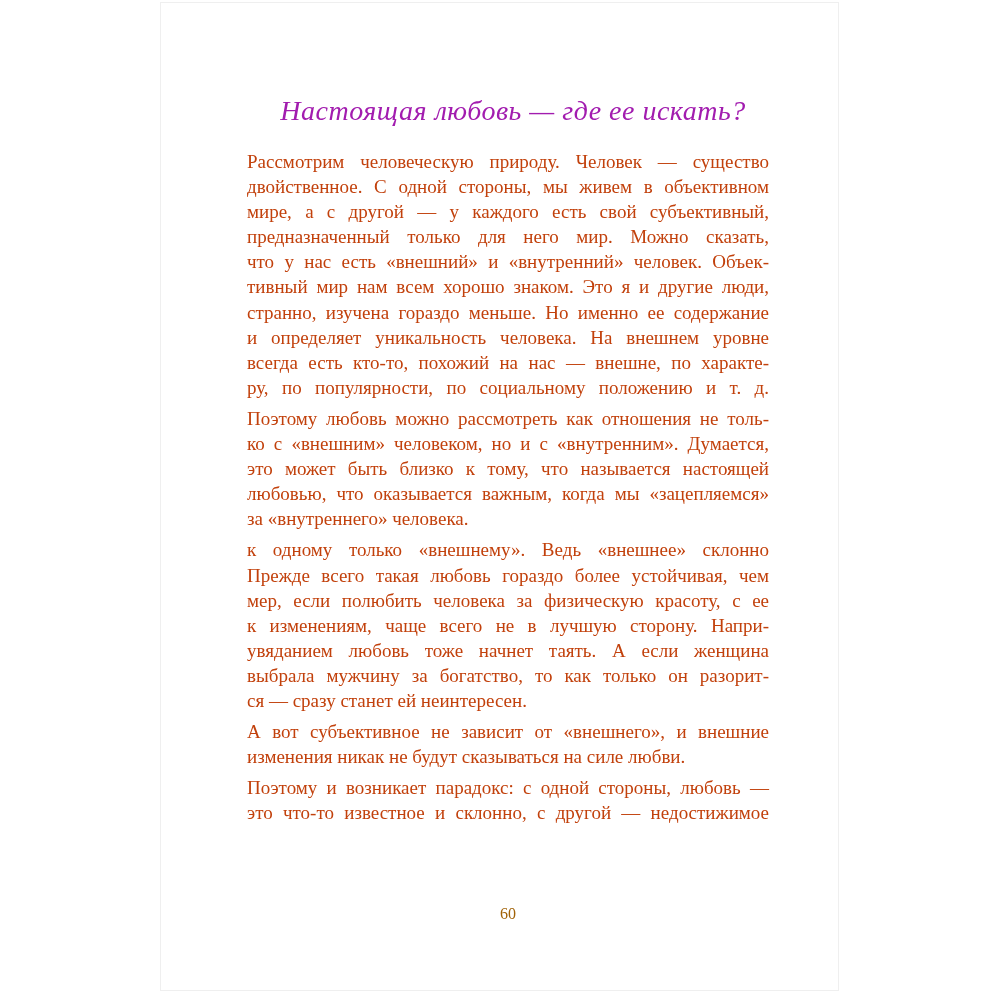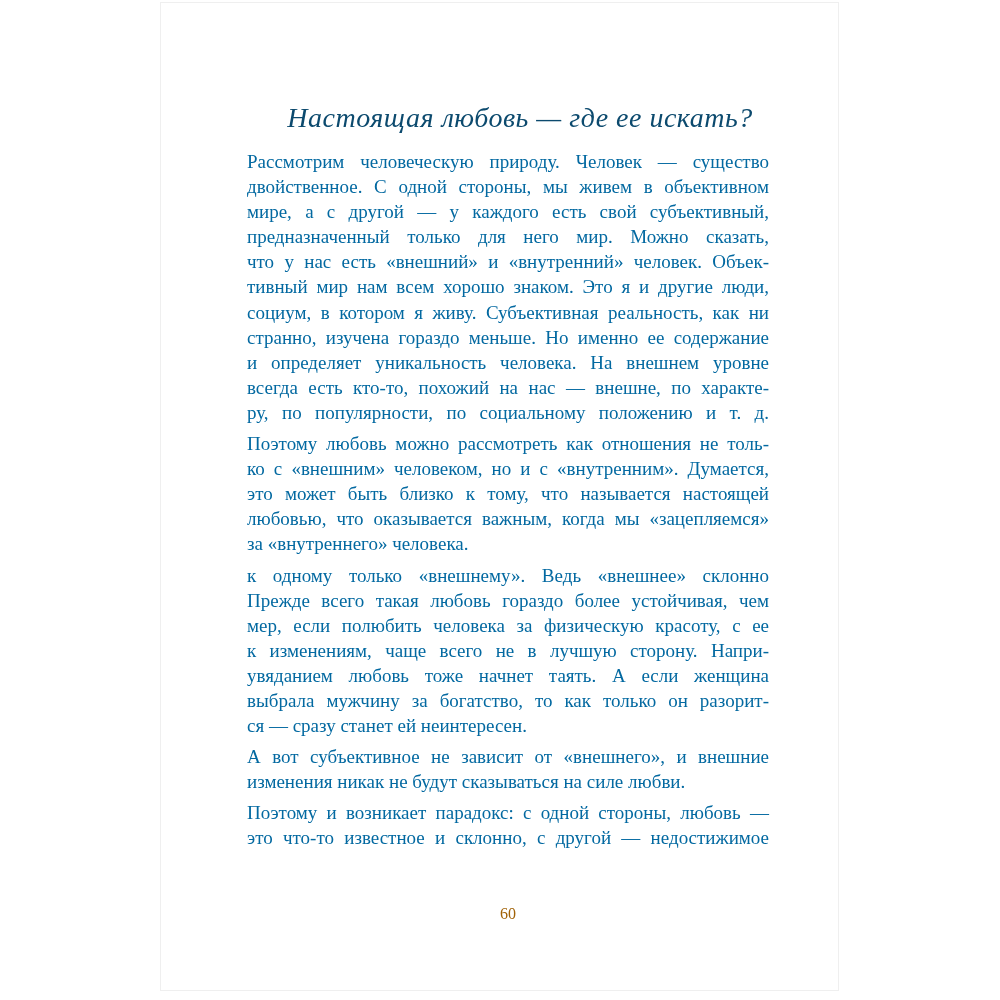--- a/index.html
+++ b/index.html
@@ -18,38 +18,38 @@
     height: 989px;
     box-sizing: border-box;
     border: 1px solid #efefef;
     background: #ffffff;
   }
   .chapter-title {
     position: absolute;
     left: 86px;
     top: 86px;
     width: 522px;
-    margin: 12px;
+    margin: 5px;
     text-align: center;
     font-family: "Liberation Serif", serif;
     font-style: italic;
     font-weight: normal;
     font-size: 28px;
     line-height: 34px;
-    color: #0c4a6e;
+    color: #a21caf;
     letter-spacing: 0.5px;
   }
   .body-text {
     position: absolute;
     left: 86px;
     top: 146px;
     width: 522px;
     font-size: 19px;
     line-height: 25.1px;
-    color: #0369a1;
+    color: #c2410c;
   }
   .para { margin: 0 0 6px 0; }
   .para:last-child { margin-bottom: 0; }
   .line {
     text-align: justify;
     text-align-last: justify;
   }
   .line.last {
     text-align: left;
     text-align-last: left;
@@ -71,21 +71,20 @@
   <h1 class="chapter-title">Настоящая любовь — где ее искать?</h1>
 
   <div class="body-text" id="body-text">
       <div class="para">
         <div class="line">Рассмотрим человеческую природу. Человек — существо</div>
         <div class="line">двойственное. С одной стороны, мы живем в объективном</div>
         <div class="line">мире, а с другой — у каждого есть свой субъективный,</div>
         <div class="line">предназначенный только для него мир. Можно сказать,</div>
         <div class="line">что у нас есть «внешний» и «внутренний» человек. Объек-</div>
         <div class="line">тивный мир нам всем хорошо знаком. Это я и другие люди,</div>
-        <div class="line">социум, в котором я живу. Субъективная реальность, как ни</div>
         <div class="line">странно, изучена гораздо меньше. Но именно ее содержание</div>
         <div class="line">и определяет уникальность человека. На внешнем уровне</div>
         <div class="line">всегда есть кто-то, похожий на нас — внешне, по характе-</div>
         <div class="line">ру, по популярности, по социальному положению и т. д.</div>
       </div>
       <div class="para">
         <div class="line">Поэтому любовь можно рассмотреть как отношения не толь-</div>
         <div class="line">ко с «внешним» человеком, но и с «внутренним». Думается,</div>
         <div class="line">это может быть близко к тому, что называется настоящей</div>
         <div class="line">любовью, что оказывается важным, когда мы «зацепляемся»</div>

